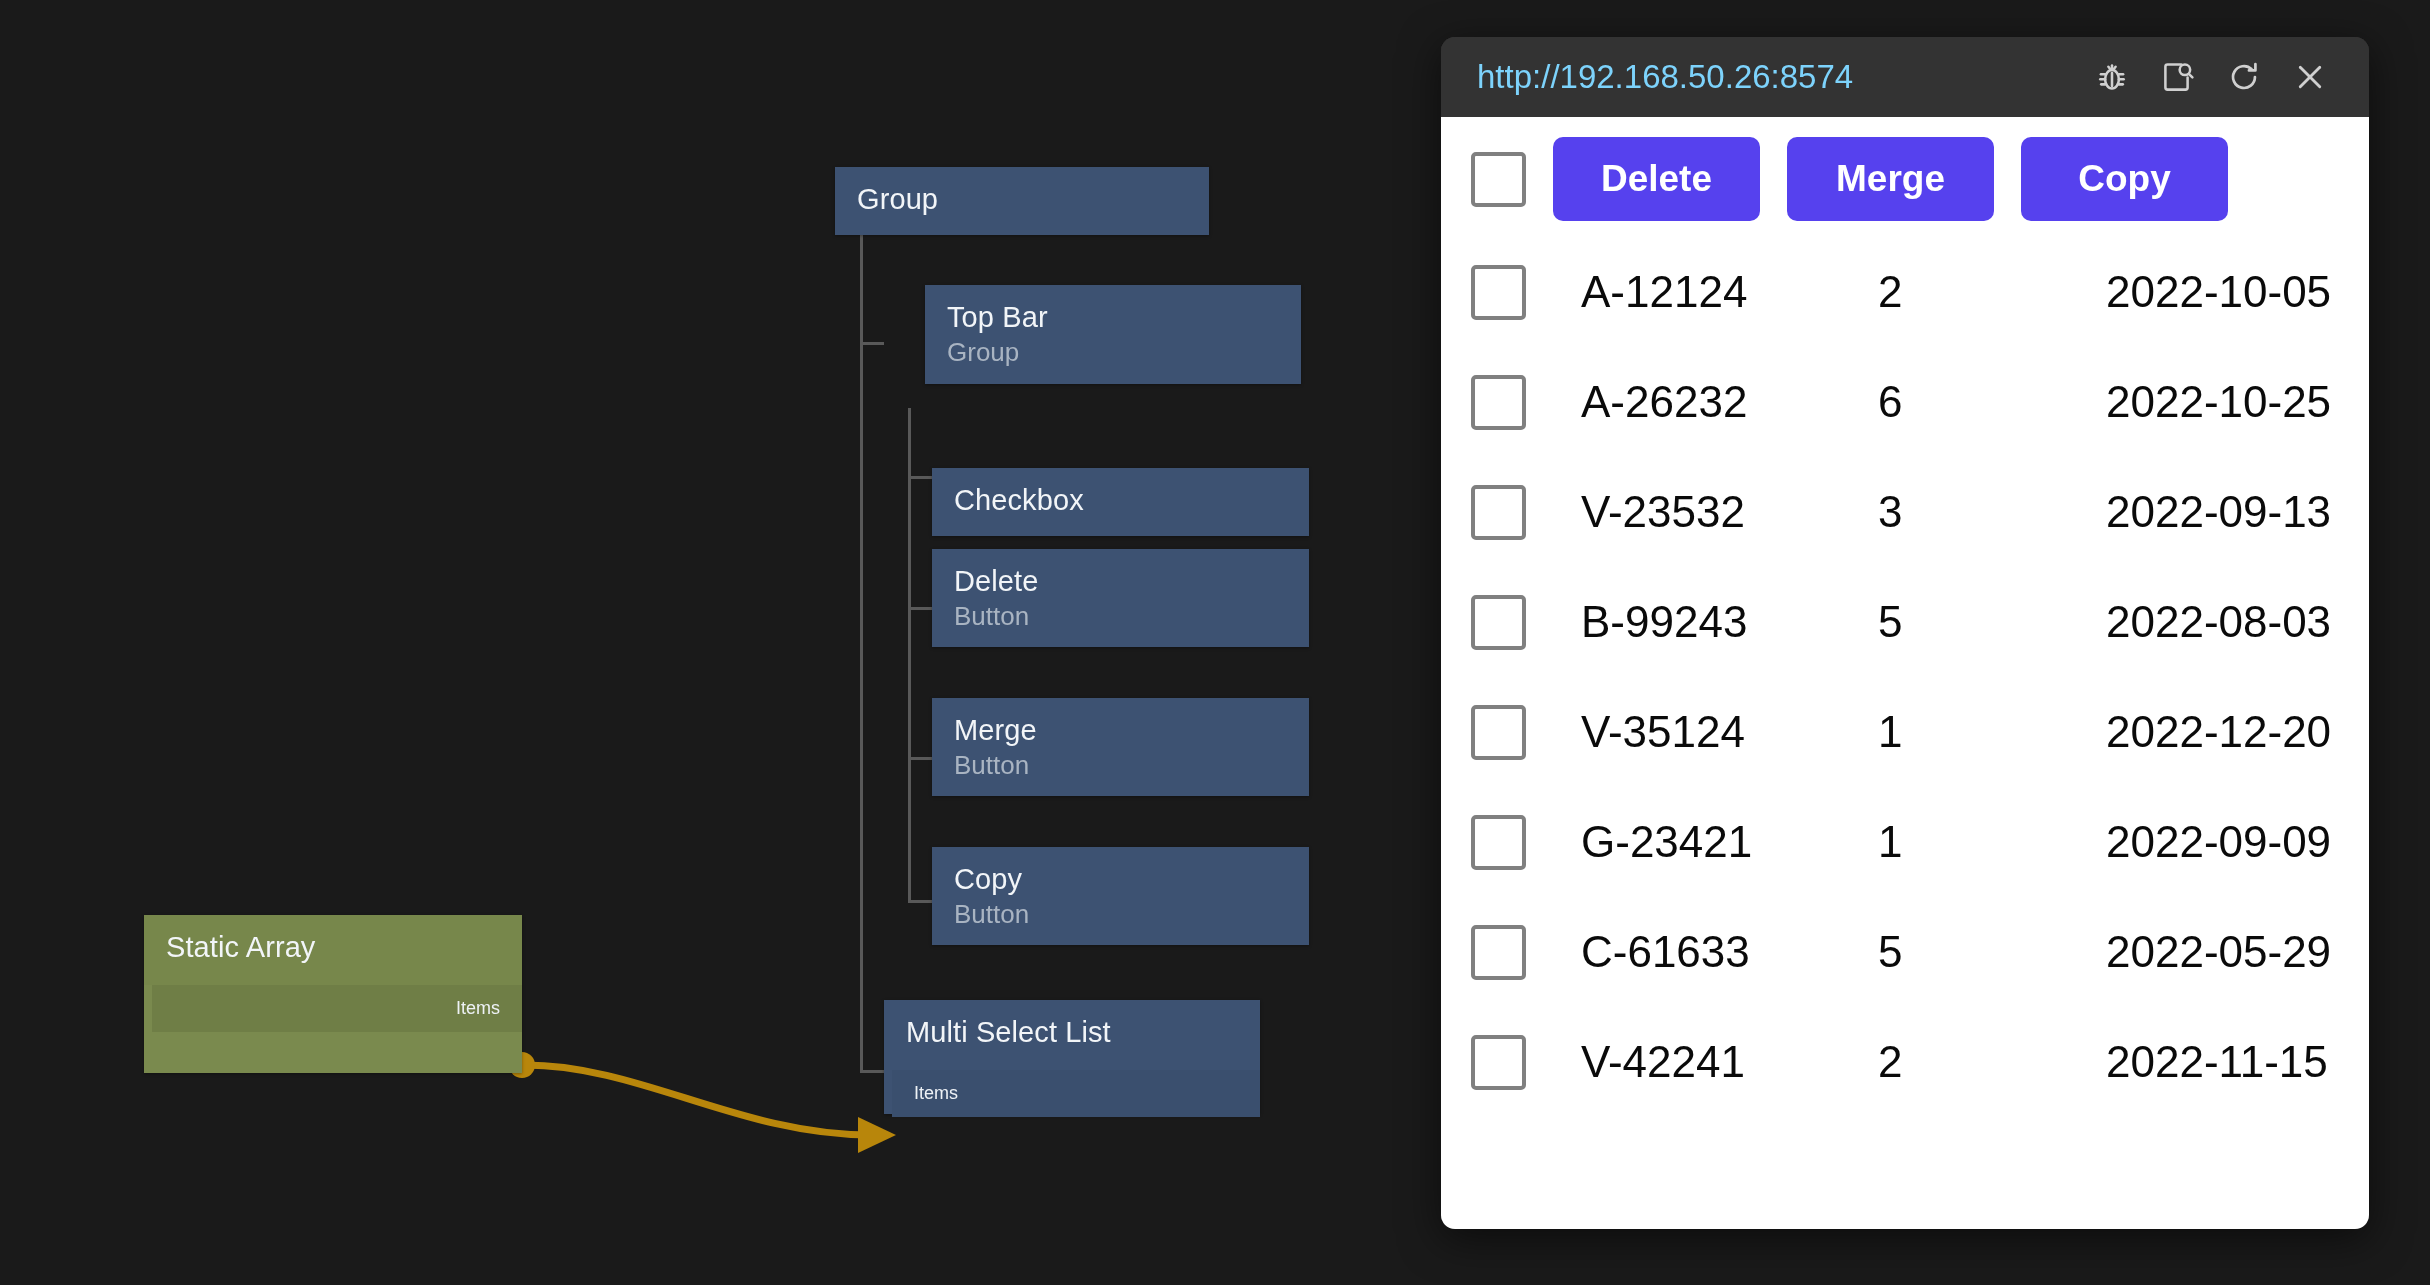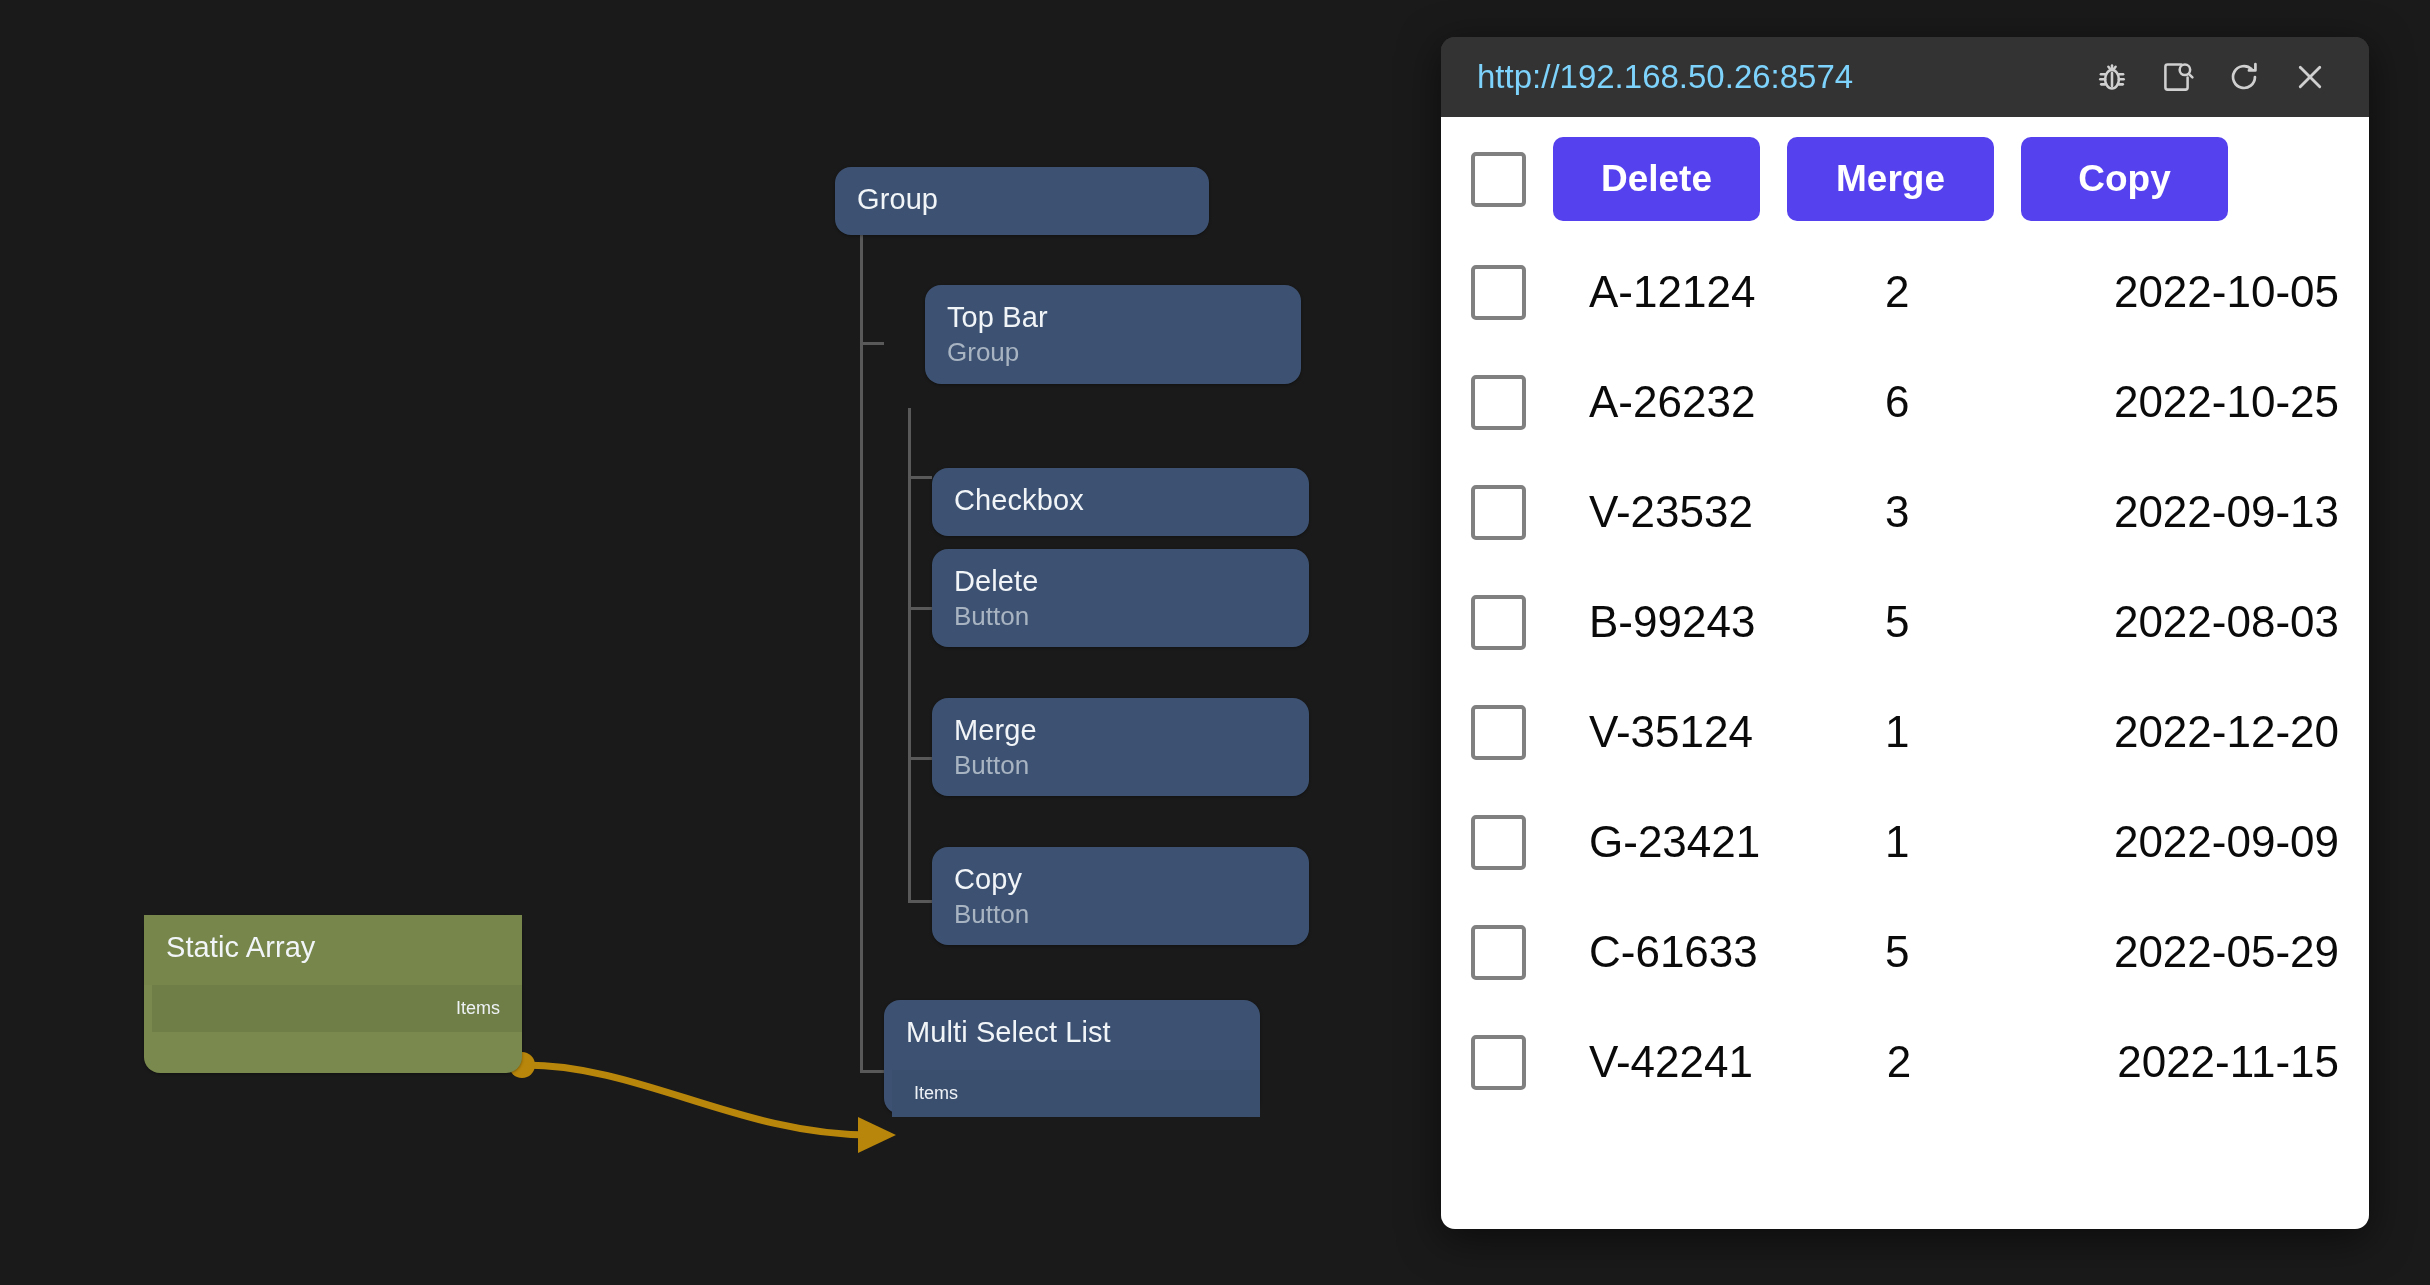--- a/index.html
+++ b/index.html
@@ -14,21 +14,20 @@
   
   #canvas { position:absolute; inset:0; }
 
   #edge-layer { position:absolute; left:0; top:0; width:2430px; height:1285px; pointer-events:none; }
 
   .node {
     position:absolute;
     background:#3d5272;
     color:#fff;
     box-shadow:0 1px 3px rgba(0,0,0,.35);
-    border-radius:16px;
   }
   .node .node-head { padding:14px 22px 14px 22px; }
   .node .n-title {
     font-size:29px; font-weight:400; color:#f2f5f8; line-height:1.25;
     letter-spacing:.1px; white-space:nowrap;
   }
   .node .n-type {
     font-size:26px; color:#a9b4c2; line-height:1.25; margin-top:1px; white-space:nowrap;
   }
   .node .port-row {
@@ -112,21 +111,20 @@
     padding:0 20px;
     height:84px; min-width:207px;
     display:flex; align-items:center; justify-content:center;
     cursor:pointer;
   }
 
   .trow {
     display:flex; align-items:center;
     padding:0 30px;
     height:110px;
-    gap:8px;
   }
   .trow .chk { margin-right:0; }
   .tcell { font-size:44px; color:#0a0a0a; font-weight:400; white-space:nowrap; }
   .c-id   { width:352px; padding-left:55px; }
   .c-qty  { width:228px; }
   .c-date { flex:1 1 auto; }
 </style>
 </head>
 <body>
 

